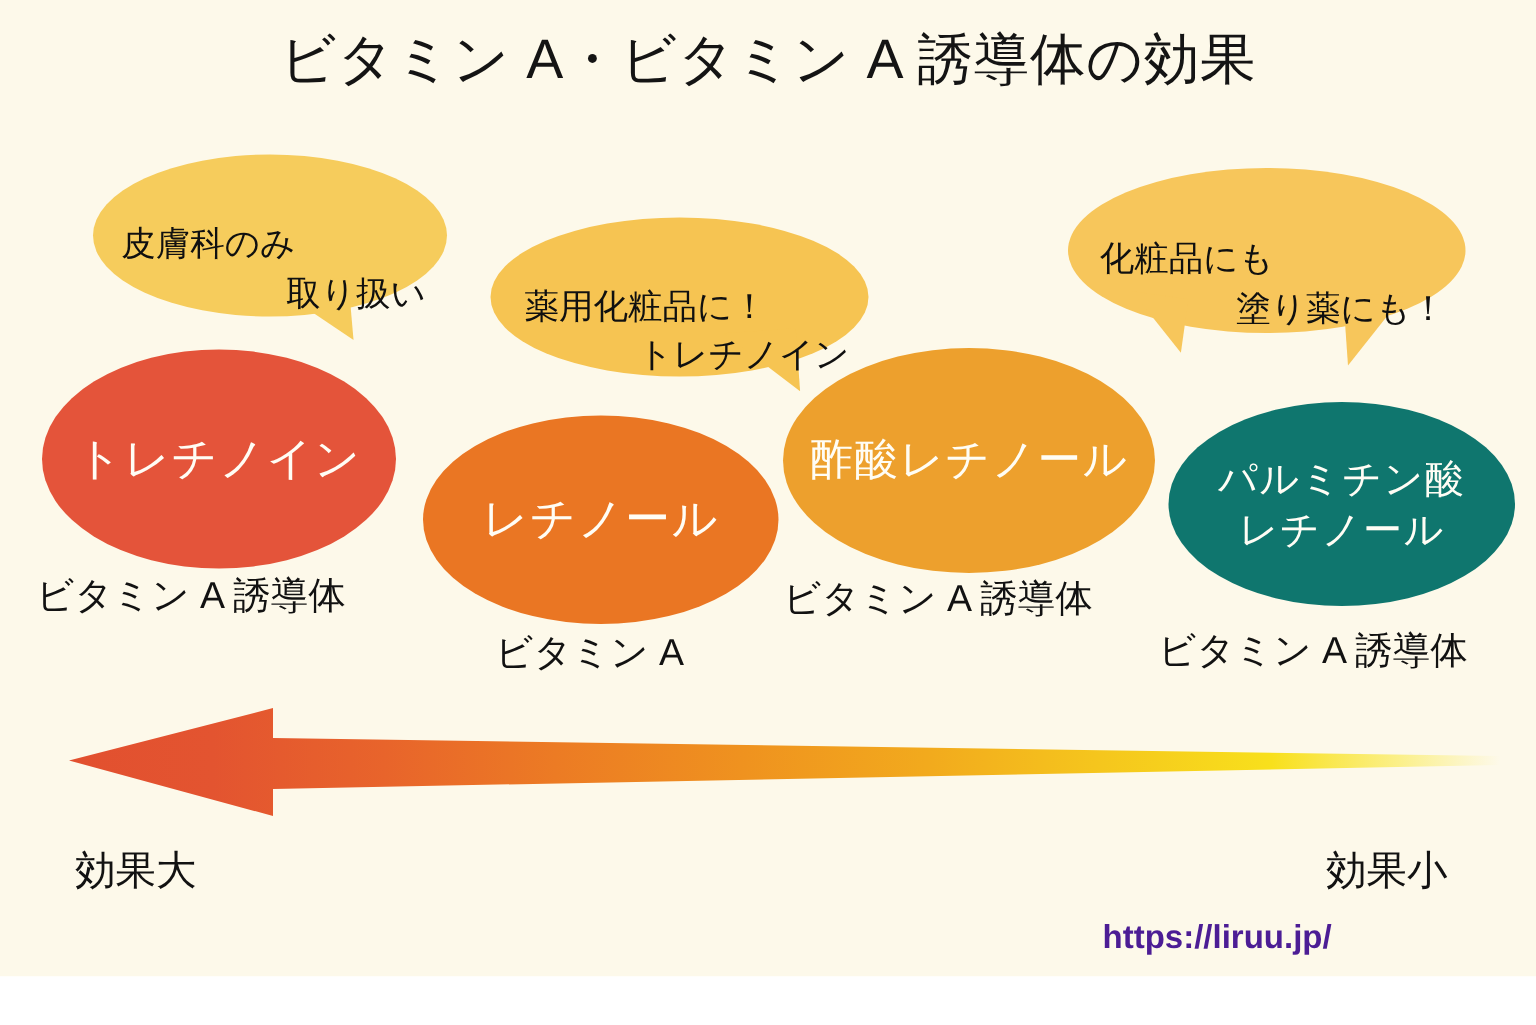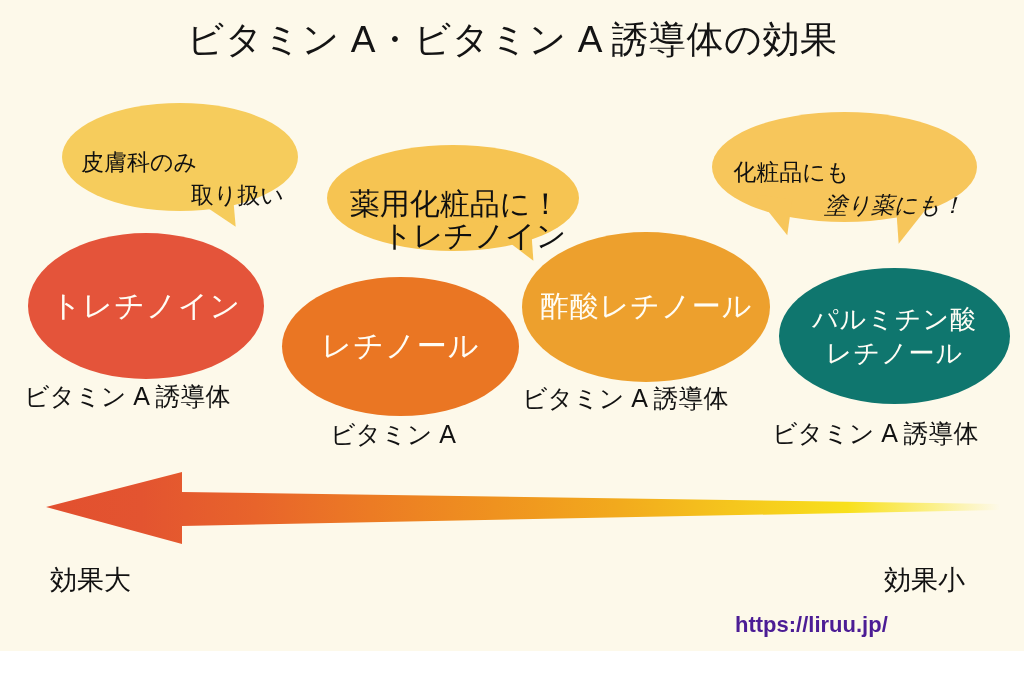--- a/index.html
+++ b/index.html
@@ -77,37 +77,37 @@
     left: 160px; top: 188px;
     border-left: 22px solid transparent;
     border-right: 52px solid #f6cc5c;
     border-bottom: 42px solid transparent;
     transform: rotate(-5deg);
   }
 
   
   #bubble-2 { left: 327px; top: 145px; width: 252px; height: 106px; }
   #bubble-2 .body { background: #f6c452; }
-  #bubble-2 .txt { font-size: 30px; line-height: 32px; }
+  #bubble-2 .txt { font-size: 23px; line-height: 32px; }
   #bubble-2 .txt .l1 { margin-left: 9%; }
   #bubble-2 .txt .l2 { margin-right: 5%; }
   #bubble-2-tail {
     left: 470px; top: 221px;
     border-left: 14px solid transparent;
     border-right: 48px solid #f6c452;
     border-bottom: 42px solid transparent;
     transform: rotate(-4deg);
   }
 
   
   #bubble-3 { left: 712px; top: 112px; width: 265px; height: 110px; }
   #bubble-3 .body { background: #f7c65b; }
   #bubble-3 .txt { font-size: 23px; line-height: 33px; }
   #bubble-3 .txt .l1 { margin-left: 8%; }
-  #bubble-3 .txt .l2 { margin-right: 5%; font-style: italic; }
+  #bubble-3 .txt .l2 { margin-right: 5%; }
   #bubble-3-tail-l {
     left: 742px; top: 196px;
     border-left: 10px solid transparent;
     border-right: 38px solid #f7c65b;
     border-bottom: 36px solid transparent;
     transform: rotate(8deg);
   }
   #bubble-3-tail-r {
     left: 897px; top: 196px;
     border-right: 8px solid transparent;

